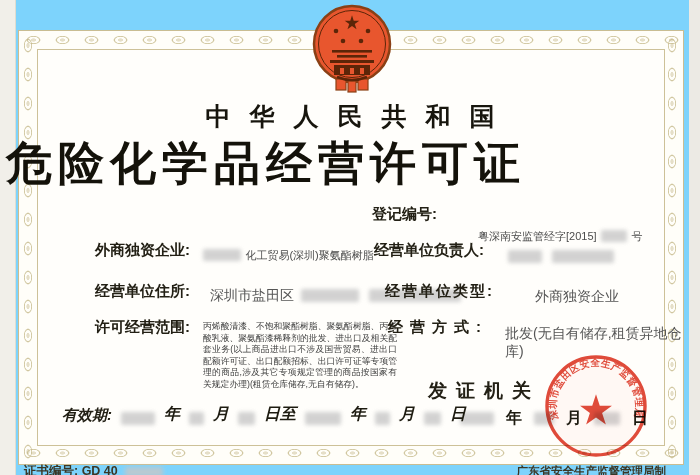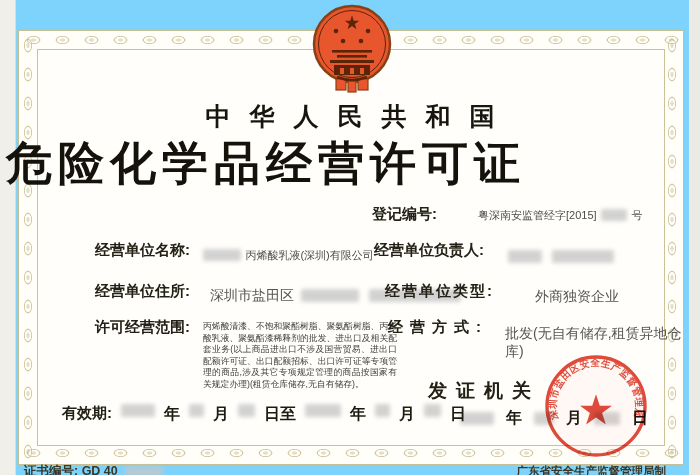--- a/index.html
+++ b/index.html
@@ -39,40 +39,40 @@
     font-size:46px;font-weight:800;letter-spacing:6px;text-indent:6px;color:#14120a;z-index:3;
     font-family:"Liberation Serif","DejaVu Serif",serif;}
 
   .lab{font-weight:700;font-size:15px;color:#232015;}
   .val{font-size:11px;color:#4c4c4c;filter:blur(.3px);}
   .tiny{font-size:14px;color:#555;filter:blur(.3px);}
   .abs{position:absolute;z-index:3;}
   .redact{display:inline-block;background:#c7c7c7;border-radius:2px;filter:blur(2px);opacity:.8;vertical-align:middle;}
 
   .reg-label{left:372px;top:205px;}
-  .reg-value{left:478px;top:205px;}
+  .reg-value{left:478px;top:226px;}
 
   .f-name-l{left:95px;top:241px;}
   .f-name-v{left:203px;top:245px;}
   .f-head-l{left:374px;top:241px;}
   .f-head-v{left:508px;top:247px;}
   .f-addr-l{left:95px;top:282px;}
   .f-addr-v{left:210px;top:286px;}
   .f-type-l{left:385px;top:282px;letter-spacing:2px;}
   .f-type-v{left:535px;top:288px;}
   .f-scope-l{left:95px;top:318px;}
   .f-scope-v{left:203px;top:321px;width:194px;font-size:8.8px;line-height:11.5px;color:#3d3d3d;
     text-align:justify;filter:blur(.35px);}
   .f-mode-l{left:388px;top:318px;letter-spacing:7px;}
   .f-mode-v{left:505px;top:325px;}
 
   .issuer-label{left:428px;top:378px;font-size:19px;letter-spacing:9px;font-weight:800;}
   .unit{font-weight:700;font-size:16px;color:#1d1b10;}
   .issue-date{left:460px;top:408px;display:inline-flex;align-items:center;gap:12px;z-index:2;}
-  .validity{left:62px;top:404px;display:inline-flex;align-items:flex-start;gap:9px;}
+  .validity{left:62px;top:404px;display:inline-flex;align-items:flex-end;gap:9px;font-style:italic;}
 
   .seal{position:absolute;left:538px;top:350px;z-index:4;mix-blend-mode:multiply;opacity:.92;}
   .emblem{position:absolute;left:302px;top:2px;z-index:3;}
 
   .foot-left{left:24px;top:463px;font-size:12.5px;font-weight:700;color:#3a3726;}
   .foot-right{right:34px;top:464px;font-size:11.5px;font-weight:700;color:#3a3726;}
 </style>
 </head>
 <body>
 
@@ -116,24 +116,24 @@
   <div class="country-title">中华人民共和国</div>
   <div class="cert-title">危险化学品经营许可证</div>
 
   <div class="abs lab reg-label">登记编号:</div>
   <div class="abs reg-value">
     <span class="val">粤深南安监管经字[2015]</span>
     <span class="redact" style="width:26px;height:12px;"></span>
     <span class="val">号</span>
   </div>
 
-  <div class="abs lab f-name-l">经营单位名称:</div>
+  <div class="abs lab f-name-l">外商独资企业:</div>
   <div class="abs f-name-v">
     <span class="redact" style="width:38px;height:12px;"></span>
-    <span class="val">丙烯酸乳液(深圳)有限公司</span>
+    <span class="val">化工贸易(深圳)聚氨酯树脂</span>
   </div>
   <div class="abs lab f-head-l">经营单位负责人:</div>
   <div class="abs f-head-v">
     <span class="redact" style="width:34px;height:13px;margin-right:6px;"></span>
     <span class="redact" style="width:62px;height:13px;"></span>
   </div>
 
   <div class="abs lab f-addr-l">经营单位住所:</div>
   <div class="abs f-addr-v">
     <span class="tiny">深圳市盐田区</span>

